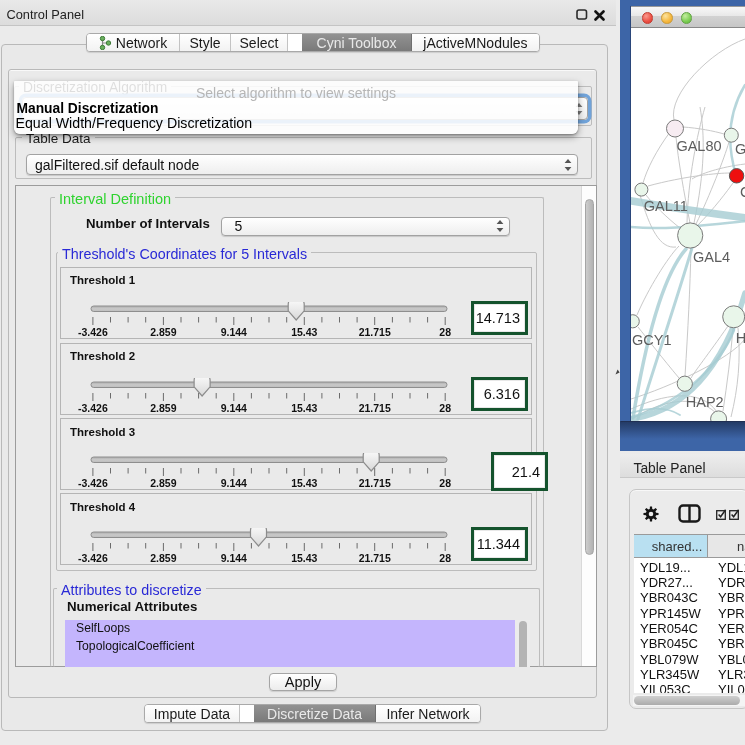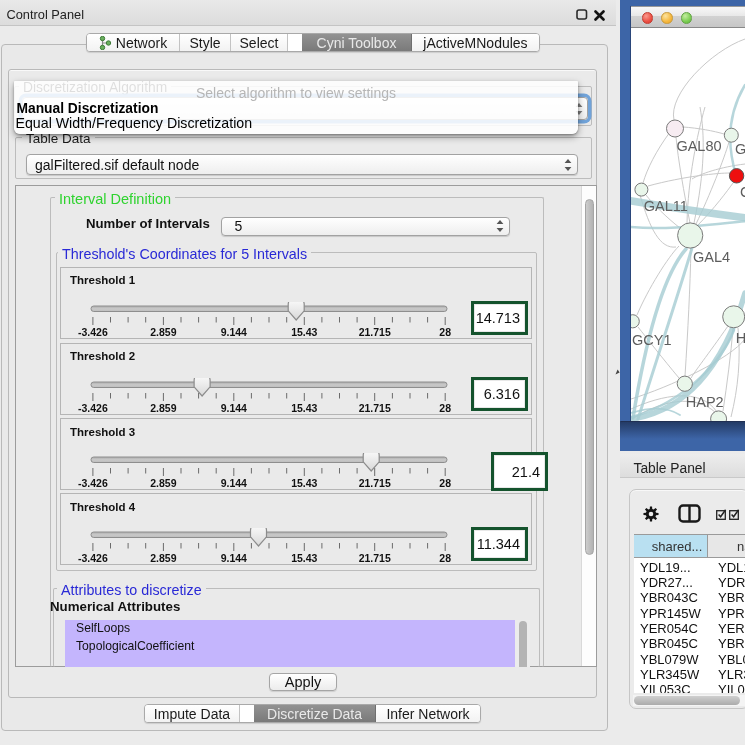--- a/index.html
+++ b/index.html
@@ -307,21 +307,21 @@
       <g transform="translate(197.5,0)">
         <path d="M-8 2.6 a8 8 0 0 1 16 0 v6.2 L0 18 L-8 8.8 Z" fill="url(#th)" stroke="#8b8b8b" stroke-width="1.2"></path>
       </g>
     </svg>
 <div class="tfield" style="left:410px;top:33px;width:57px;height:34px;">
       <span>11.344</span>
     </div>
 </div>
 <div class="group" style="left:53px;top:588px;width:487px;height:79px;border-bottom:none;"></div>
 <span class="glabel" style="left:57px;top:581.5px;color:#2929d6;font-size:14.3px;">Attributes to discretize</span>
-<b class="abs" style="left:50px;top:599px;font-size:13.3px;color:#111;">Numerical Attributes</b>
+<b class="abs" style="left:67px;top:599px;font-size:13.3px;color:#111;">Numerical Attributes</b>
 <div class="abs" id="attrlist">
     <div>SelfLoops</div>
     <div>TopologicalCoefficient</div>
   </div>
 <div class="abs" style="left:515px;top:620px;width:14.5px;height:47px;background:#ececec;"></div>
 <div class="abs" style="left:519px;top:621px;width:8px;height:46px;background:#b4b4b4;border-radius:4px 4px 0 0;"></div>
 <div class="abs" id="vscroll">
     <div class="abs" id="vthumb"></div>
   </div>
 <div class="abs" id="applybtn">Apply</div>

